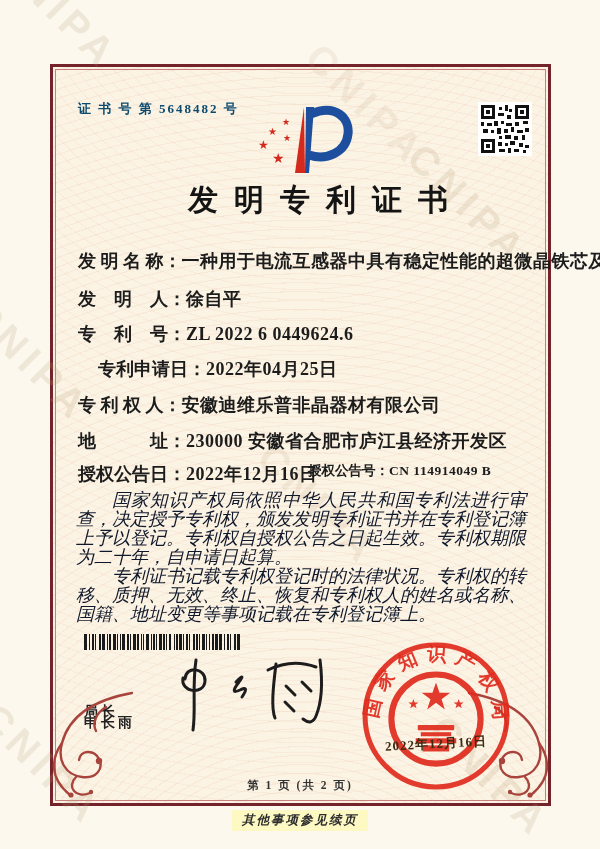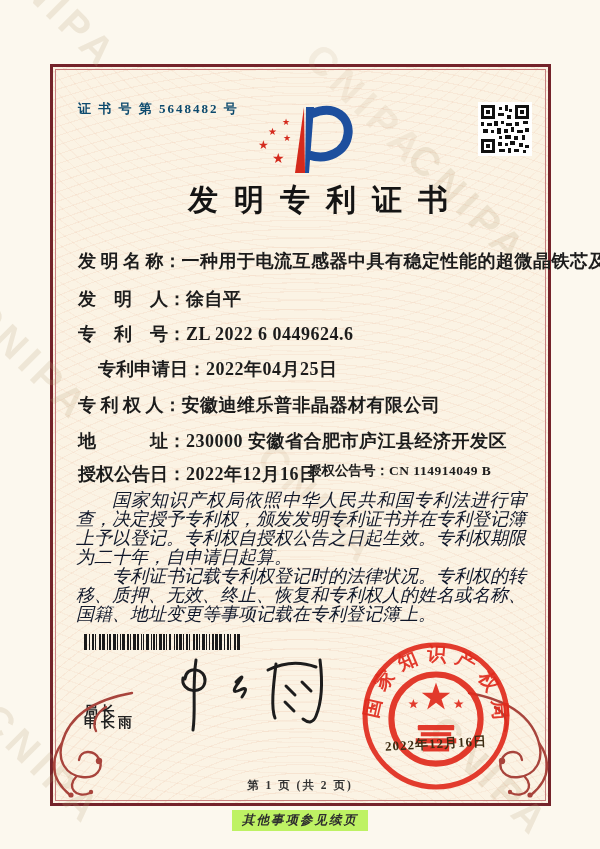--- a/index.html
+++ b/index.html
@@ -108,21 +108,21 @@
   .flourish.left  { left:36px;  top:687px; }
   .flourish.right { left:465px; top:687px; transform:scaleX(-1); }
 
   
   .page-no {
     position:absolute; left:0; top:778px; width:100%; text-align:center;
     font-size:11.5px; color:#333; letter-spacing:2px; font-weight:600;
   }
   .footer-note-wrap { position:absolute; left:0; top:810px; width:100%; text-align:center; }
   .footer-note {
-    display:inline-block; padding:2px 10px; background:#bef264;
+    display:inline-block; padding:2px 10px; background:#fef9c3;
     font-size:12.5px; font-style:italic; font-weight:600;
     letter-spacing:2px; color:#2e2e2e;
   }
 </style>
 </head>
 <body>
 
 <div class="wm-layer">
   <span class="wm" style="left:-18px; top:-14px;">CNIPA</span>
   <span class="wm" style="left:290px; top:82px; color:rgba(186,158,118,0.13);">CNIPA</span>

